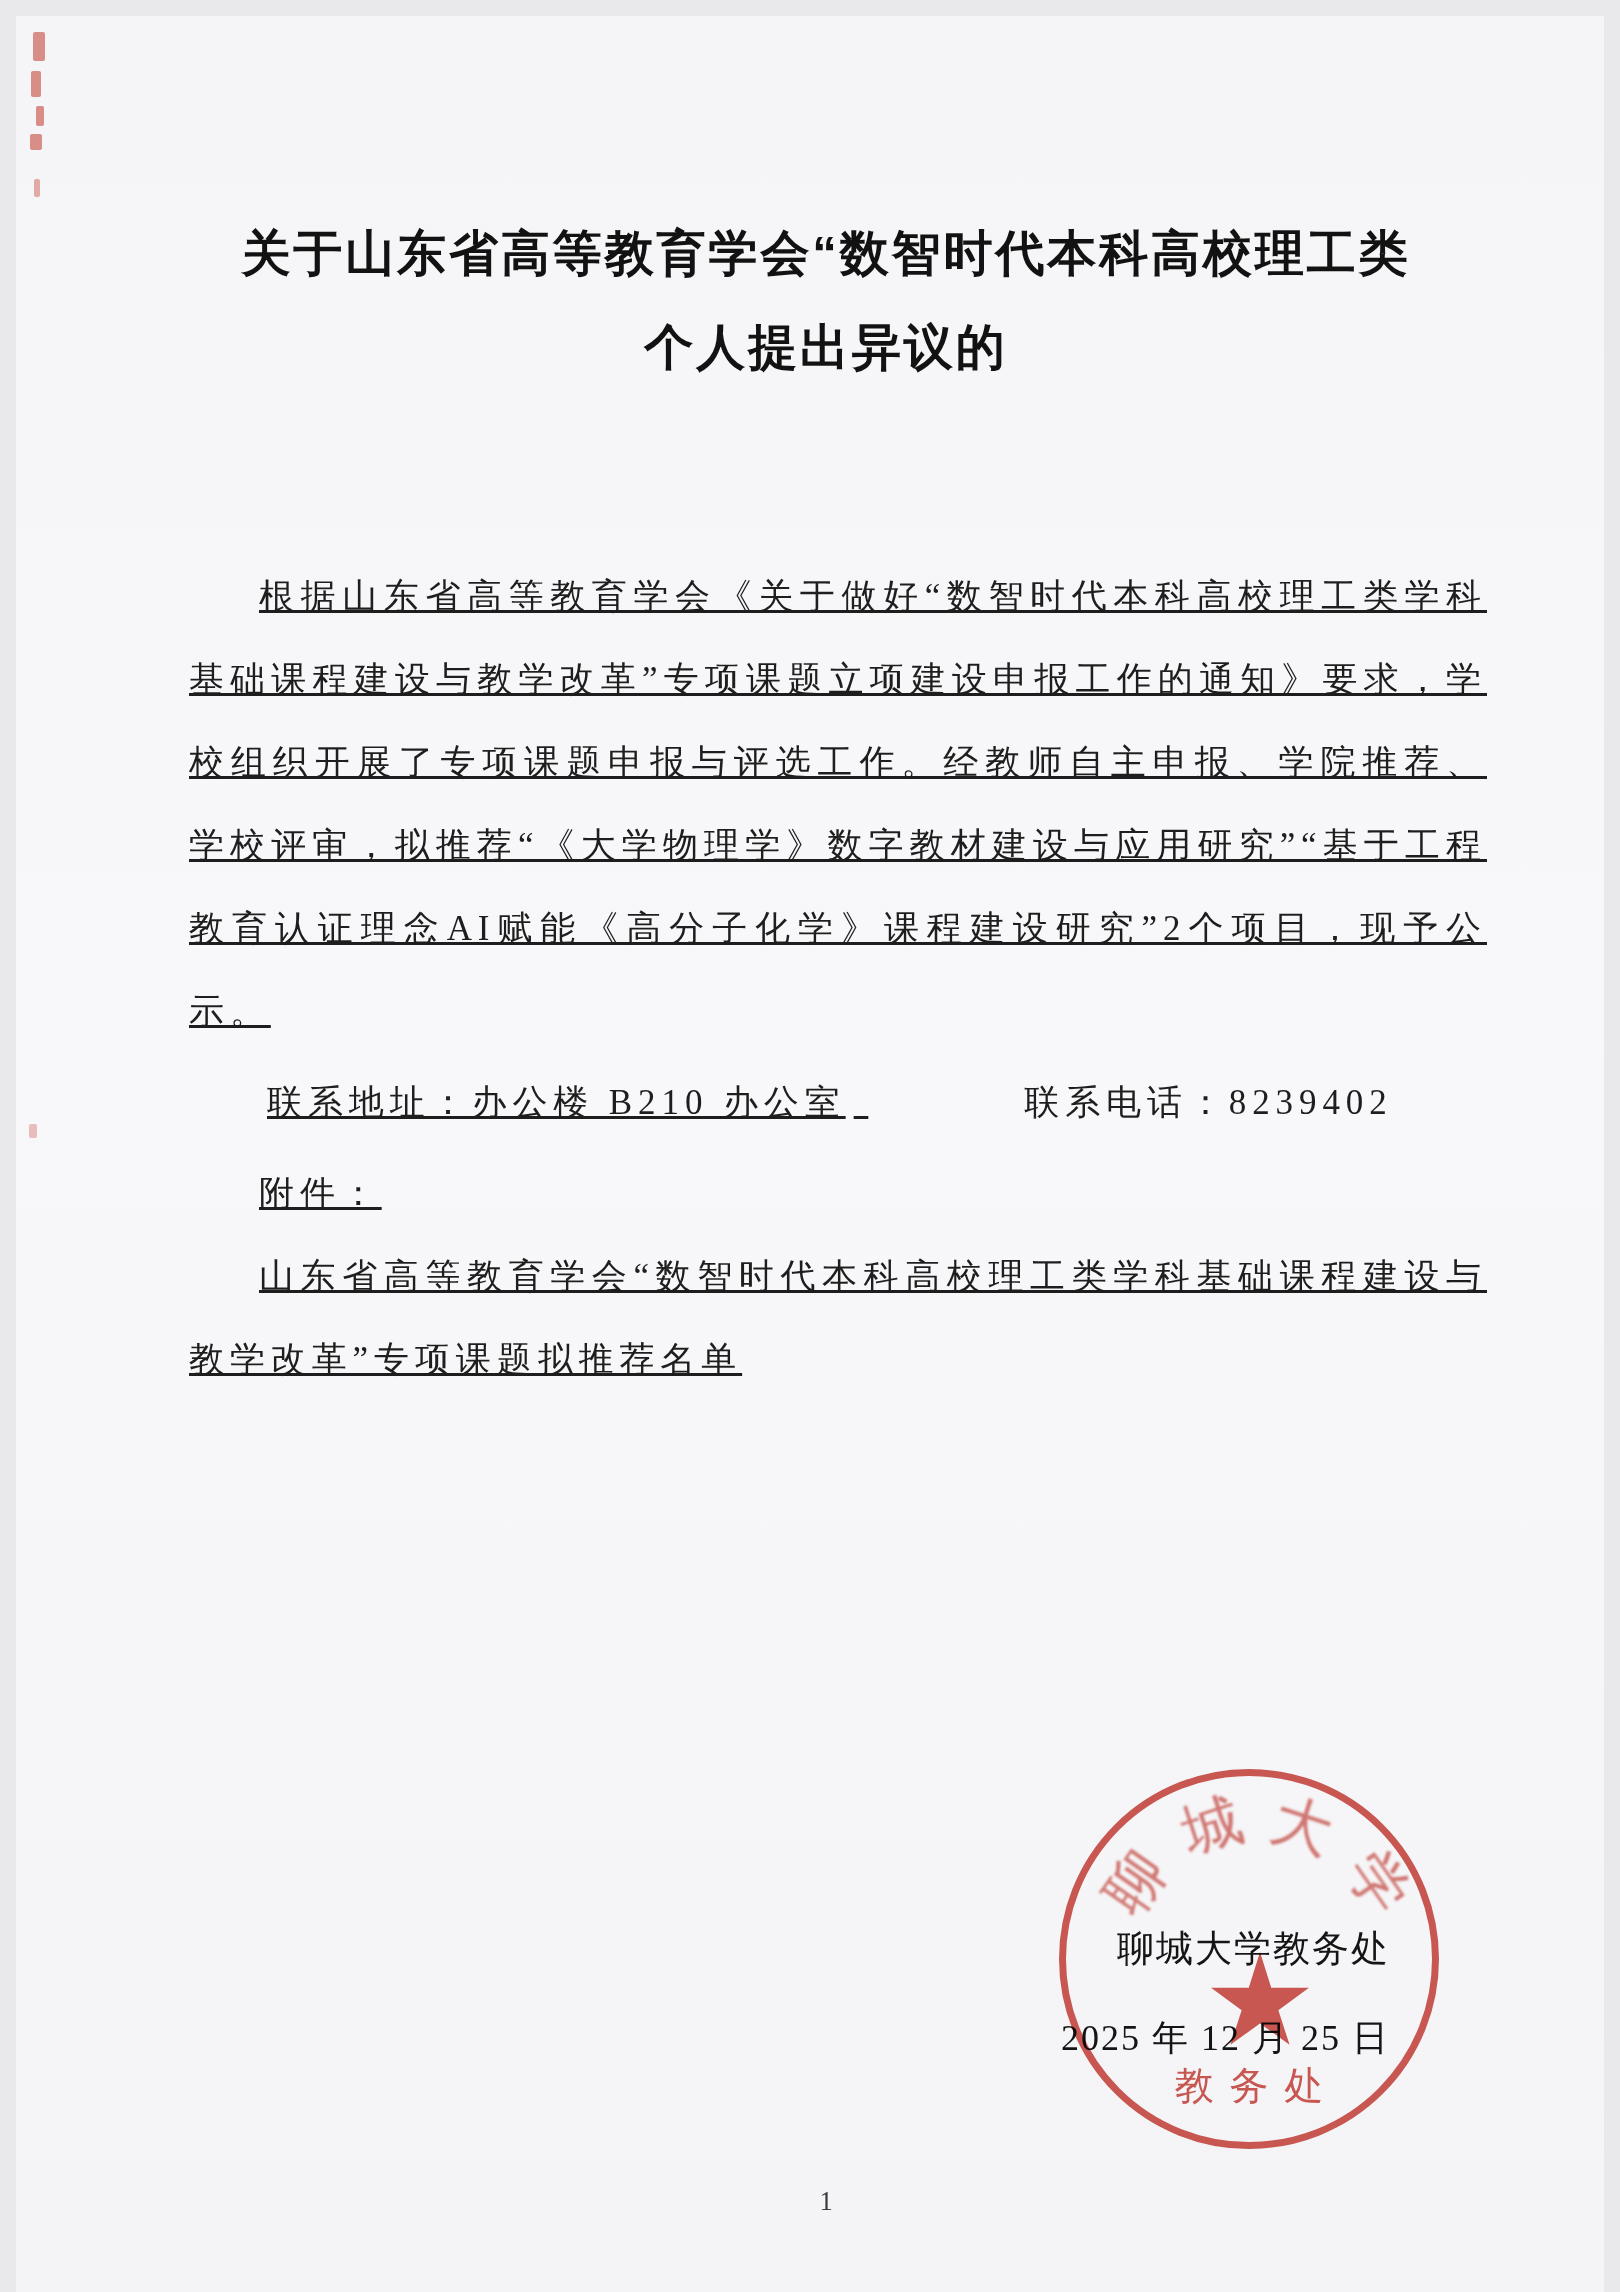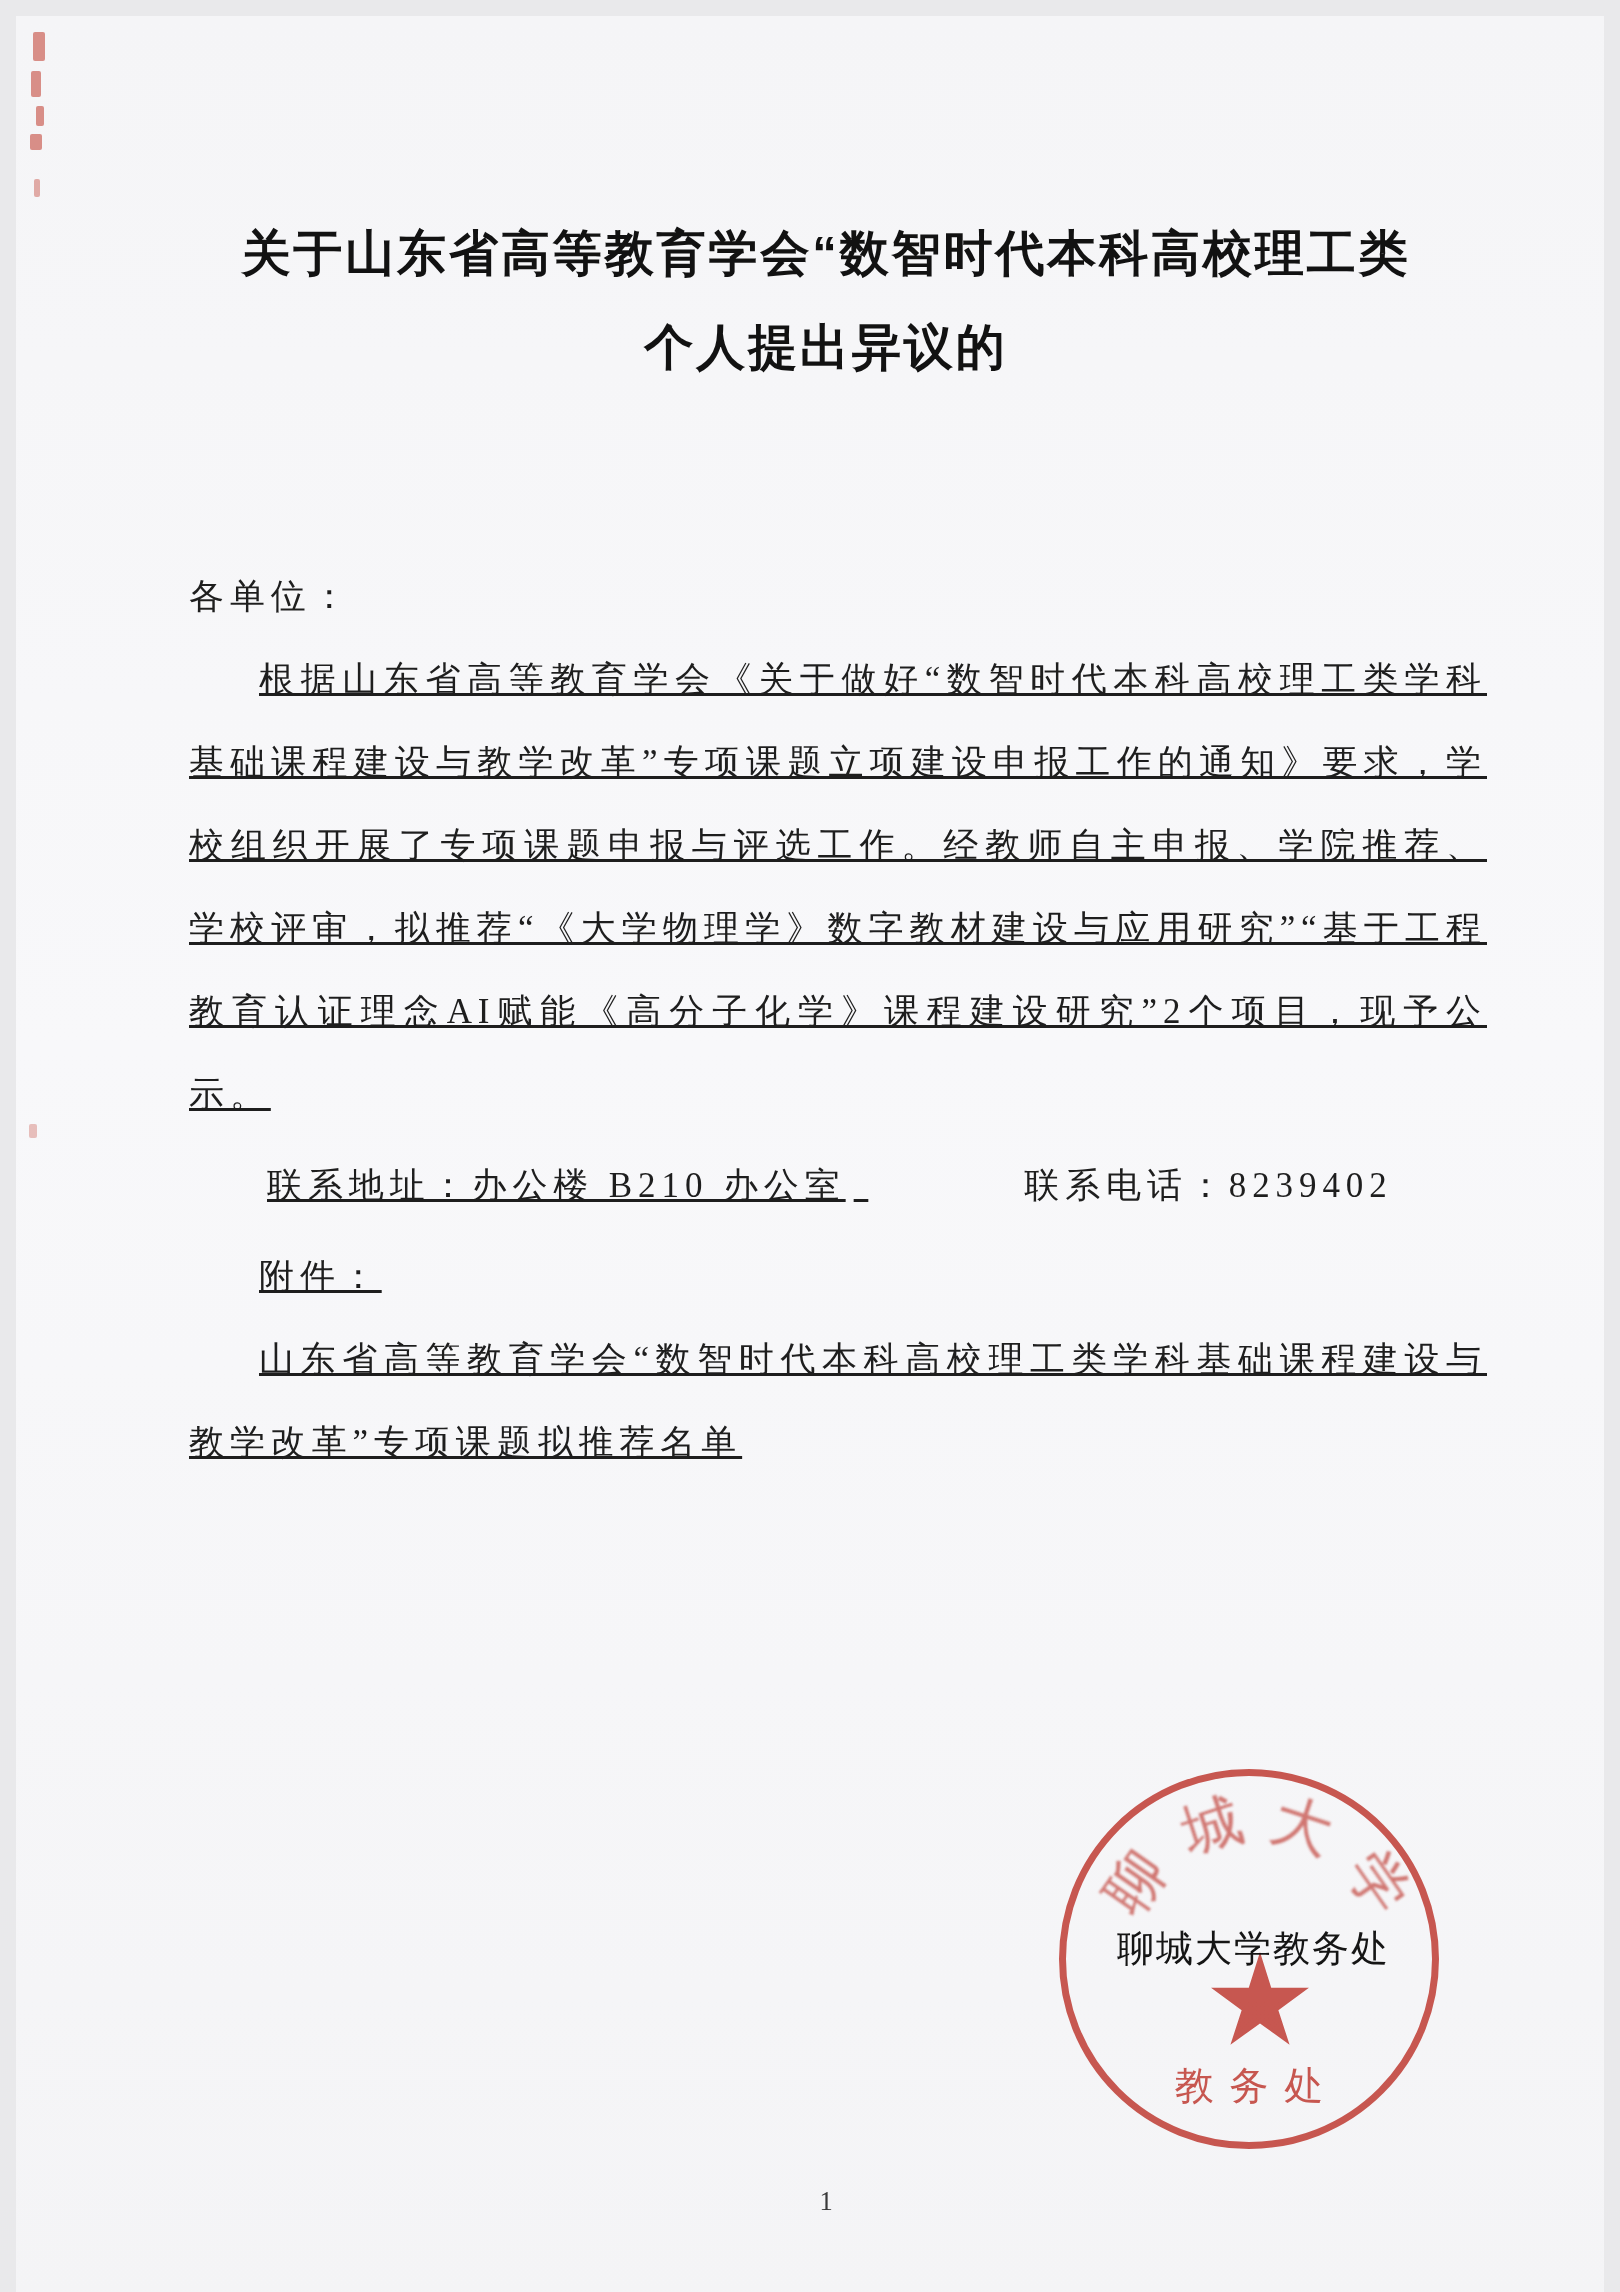--- a/index.html
+++ b/index.html
@@ -139,31 +139,31 @@
   <div class="artifact a3"></div>
   <div class="artifact a4"></div>
   <div class="artifact a5"></div>
 
   <div class="title-block">
     <div>关于山东省高等教育学会“数智时代本科高校理工类</div>
     <div>个人提出异议的</div>
   </div>
 
   <div class="body-block">
-    <p>各单位：</p>
     <p class="indent">根据山东省高等教育学会《关于做好“数智时代本科高校理工类学科基础课程建设与教学改革”专项课题立项建设申报工作的通知》要求，学校组织开展了专项课题申报与评选工作。经教师自主申报、学院推荐、学校评审，拟推荐“《大学物理学》数字教材建设与应用研究”“基于工程教育认证理念AI赋能《高分子化学》课程建设研究”2个项目，现予公示。</p>
     <p class="indent contact-line">
       <span>联系地址：办公楼 B210 办公室</span>
       <span class="contact-phone">联系电话：8239402</span>
     </p>
     <p class="indent">附件：</p>
     <p class="indent">山东省高等教育学会“数智时代本科高校理工类学科基础课程建设与教学改革”专项课题拟推荐名单</p>
   </div>
 
   <div class="issuer">聊城大学教务处</div>
+  <div class="issue-date">2025 年 12 月 25 日</div>
 
   <div class="seal">
     <div class="seal-ring"></div>
     <span class="seal-arc-char c0">聊</span>
     <span class="seal-arc-char c1">城</span>
     <span class="seal-arc-char c2">大</span>
     <span class="seal-arc-char c3">学</span>
     <div class="seal-star"></div>
     <div class="seal-bottom">教务处</div>
   </div>

